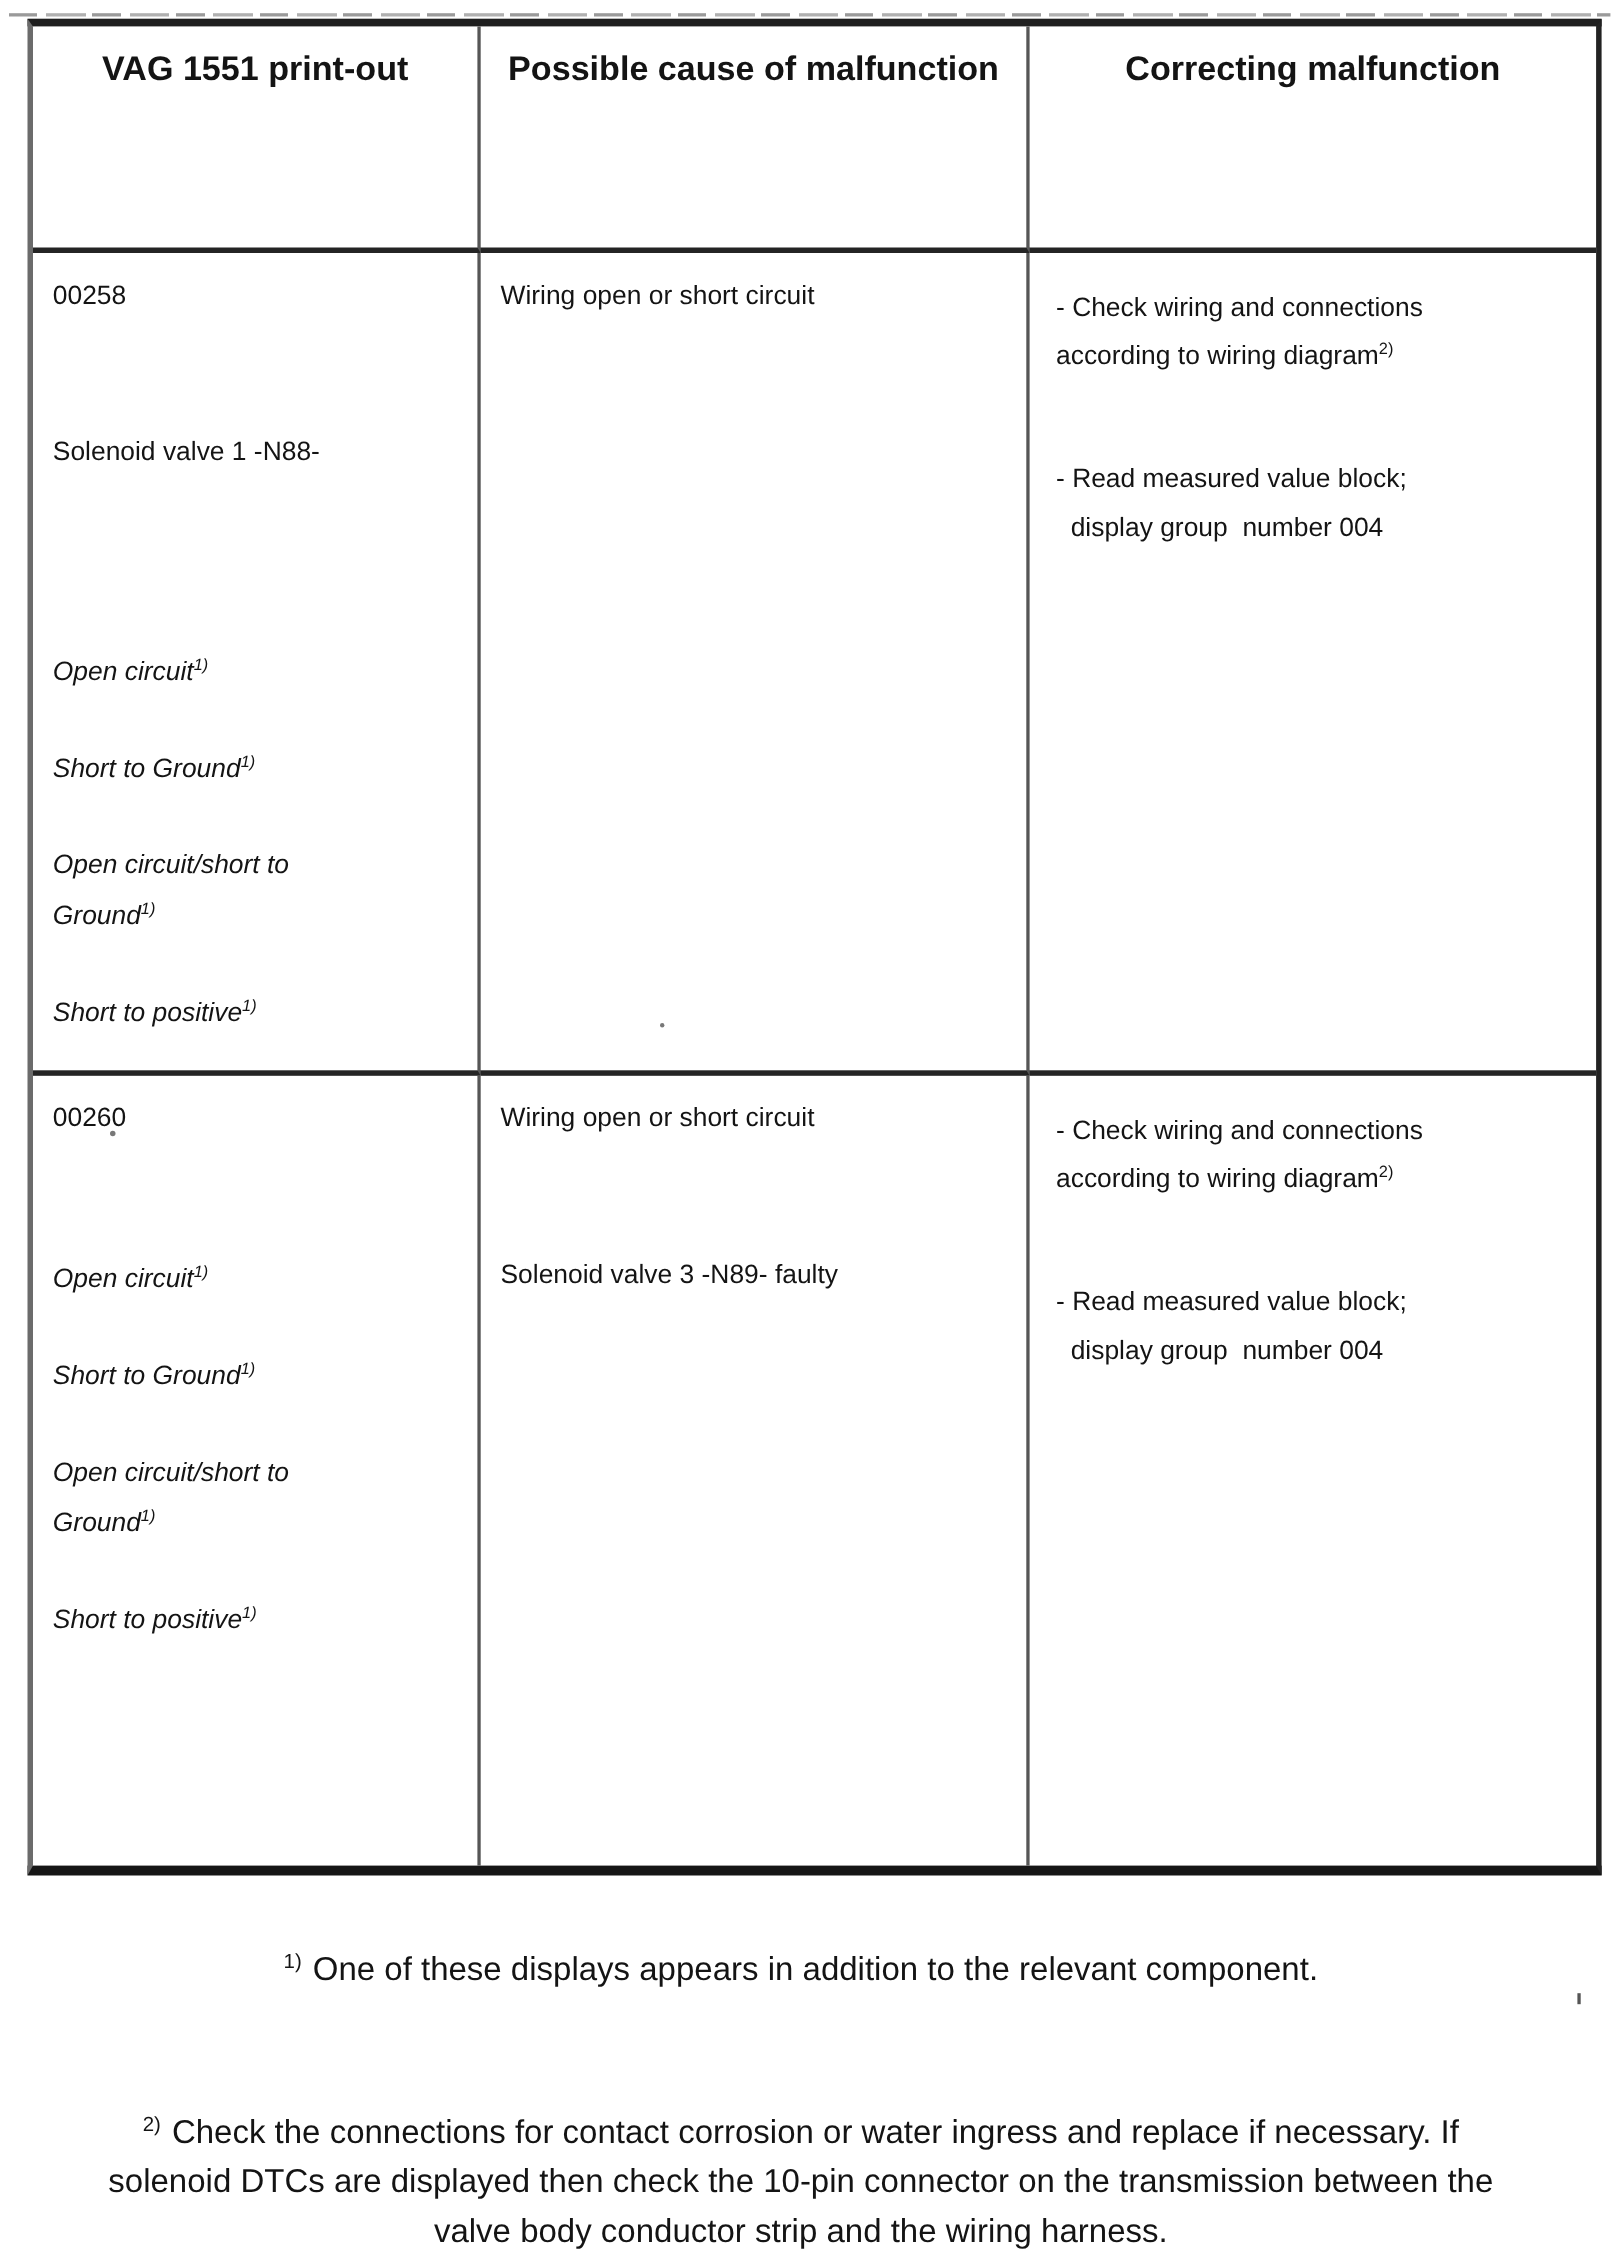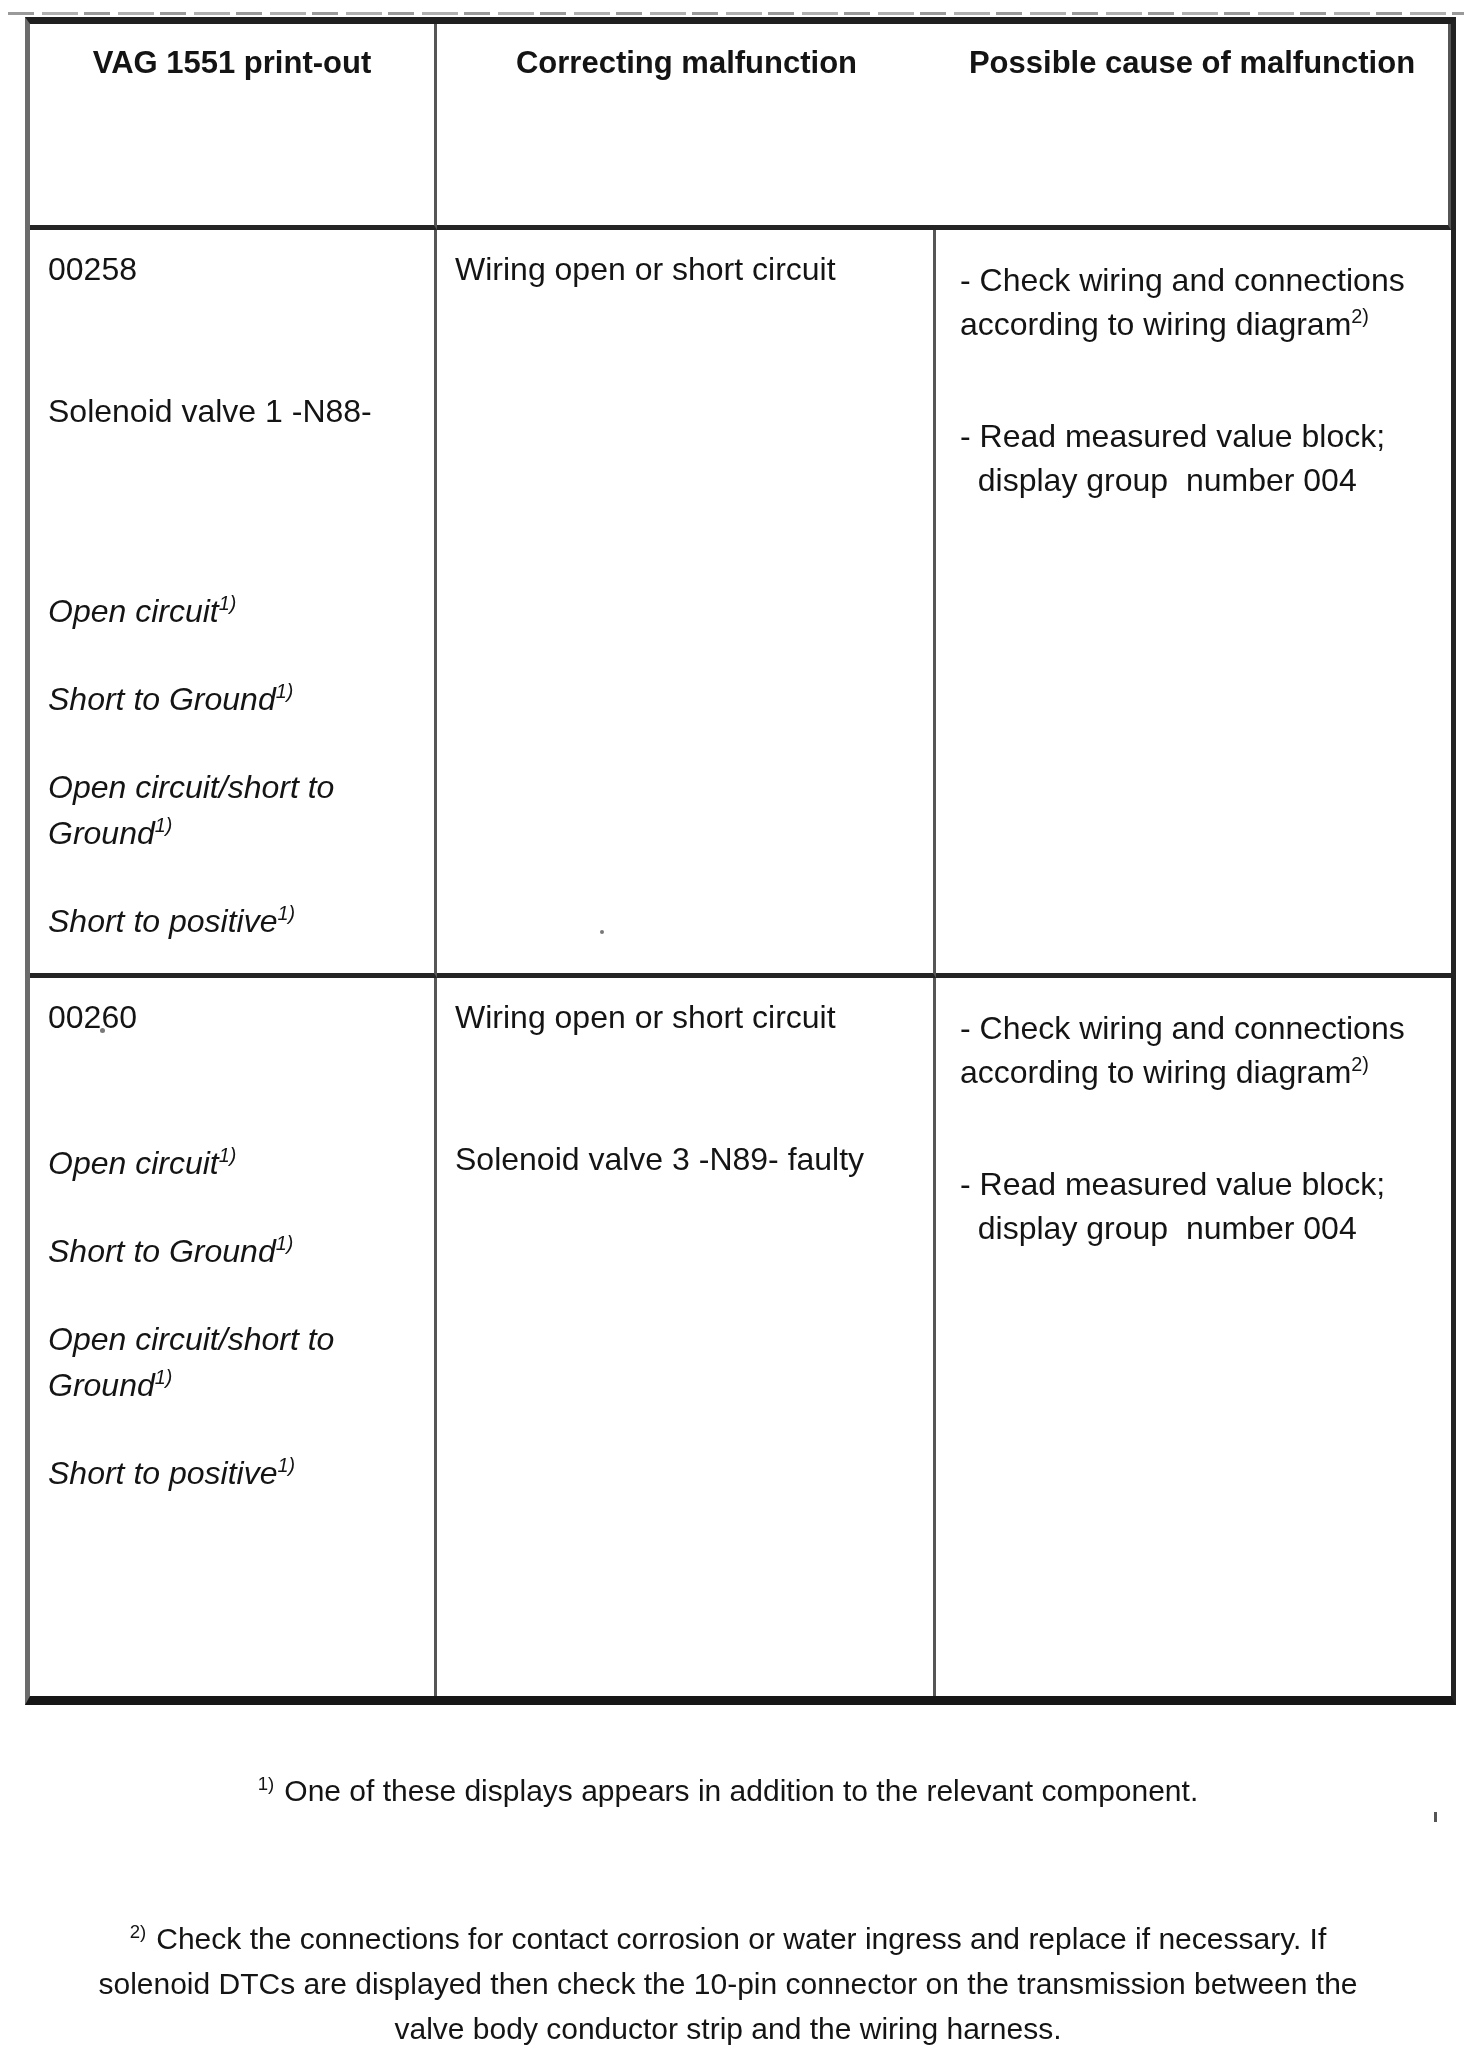--- a/index.html
+++ b/index.html
@@ -40,21 +40,21 @@
     border-bottom: 9px solid #161616;
     border-left: 5px solid #6b6b6b;
     border-right: 5px solid #222222;
     display: grid;
     grid-template-columns: 407px 499px auto;
     grid-template-rows: 206px 748px auto;
   }
   .cell {
     box-sizing: border-box;
     overflow: hidden;
-    font-size: 32px;
+    font-size: 24px;
     line-height: 38px;
   }
   .v-sep { border-right: 3px solid #565656; }
   .h-sep { border-bottom: 5px solid #242424; }
 
   .th {
     font-weight: bold;
     font-size: 31px;
     text-align: center;
     padding-top: 20px;
@@ -109,22 +109,22 @@
 </head>
 <body>
 
 <div class="page">
 
   <div class="scan-artifact-top"></div>
 
   <div class="dtc-table">
 
     <div class="cell th v-sep h-sep">VAG 1551 print-out</div>
+    <div class="cell th v-sep h-sep">Possible cause of malfunction</div>
     <div class="cell th h-sep">Correcting malfunction</div>
-    <div class="cell th v-sep h-sep">Possible cause of malfunction</div>
 
     <div class="cell td v-sep h-sep">
       <div class="code">00258</div>
       <div class="component">Solenoid valve 1 -N88-</div>
       <div class="display-item"><span>Open circuit</span><sup>1)</sup></div>
       <div class="display-item"><span>Short to Ground</span><sup>1)</sup></div>
       <div class="display-item"><span>Open circuit/short to
 Ground</span><sup>1)</sup></div>
       <div class="display-item"><span>Short to positive</span><sup>1)</sup></div>
     </div>

